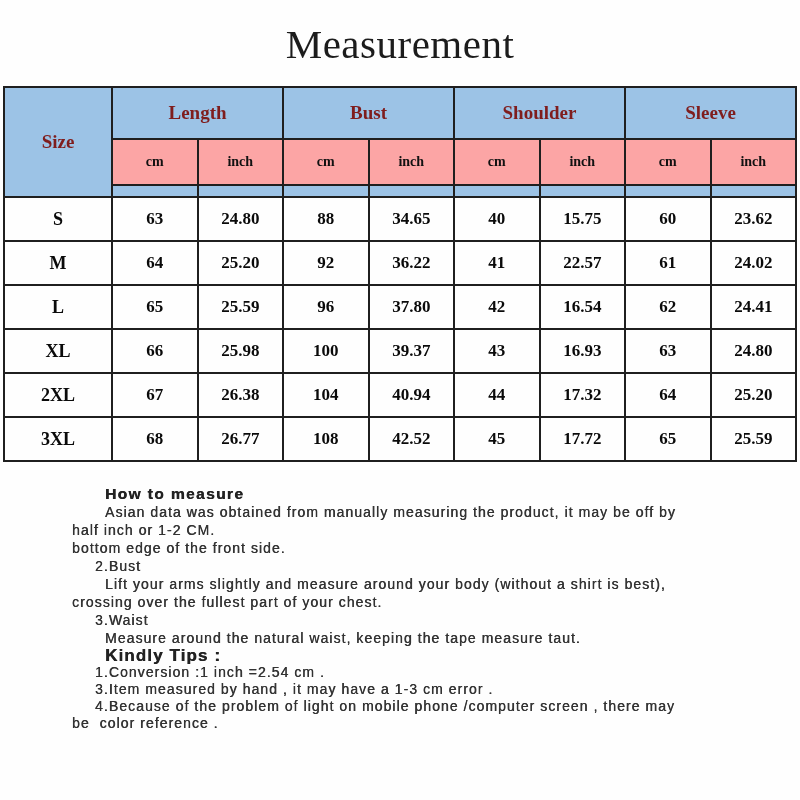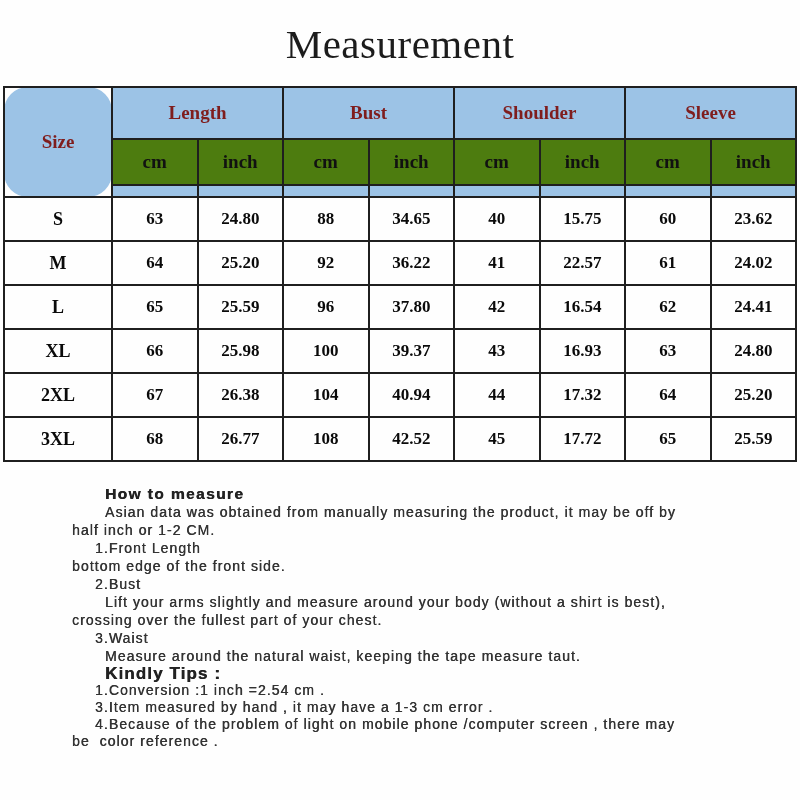--- a/index.html
+++ b/index.html
@@ -50,35 +50,34 @@
   }
   table.size-chart .col-size { width: 108px; }
   tr.hdr-group th {
     background: #9cc3e6;
     height: 50px;
     font-size: 19px;
     font-weight: bold;
     color: #7f1d1d;
   }
   tr.hdr-units th {
-    background: #4d7c0f;
+    background: #fca5a5;
     height: 44px;
-    font-size: 19px;
+    font-size: 14px;
     font-weight: bold;
     color: #111;
   }
   tr.hdr-spacer td {
     background: #9cc3e6;
     height: 10px;
   }
   th.size-head {
     background: #9cc3e6;
     font-size: 19px;
     font-weight: bold;
-    border-radius: 24px;
   }
   tr.data-row td {
     height: 42px;
     background: #fefefe;
     font-weight: bold;
     font-size: 17px;
   }
   tr.data-row td.size-cell { font-size: 18px; }
 
   
@@ -229,21 +228,20 @@
         <td>65</td>
         <td>25.59</td>
       </tr>
     </tbody>
   </table>
 
   <div class="textblock">
     <div class="ln i1 sec-heading">How to measure</div>
     <div class="ln i1">Asian data was obtained from manually measuring the product, it may be off by</div>
     <div class="ln i0">half inch or 1-2 CM.</div>
-    <div class="ln i2">1.Front Length</div>
     <div class="ln i0">bottom edge of the front side.</div>
     <div class="ln i2">2.Bust</div>
     <div class="ln i1">Lift your arms slightly and measure around your body (without a shirt is best),</div>
     <div class="ln i0">crossing over the fullest part of your chest.</div>
     <div class="ln i2">3.Waist</div>
     <div class="ln i1">Measure around the natural waist, keeping the tape measure taut.</div>
 
     <div class="tips">
       <div class="ln i1 tips-heading">Kindly Tips :</div>
       <div class="ln i2">1.Conversion :1 inch =2.54 cm .</div>

